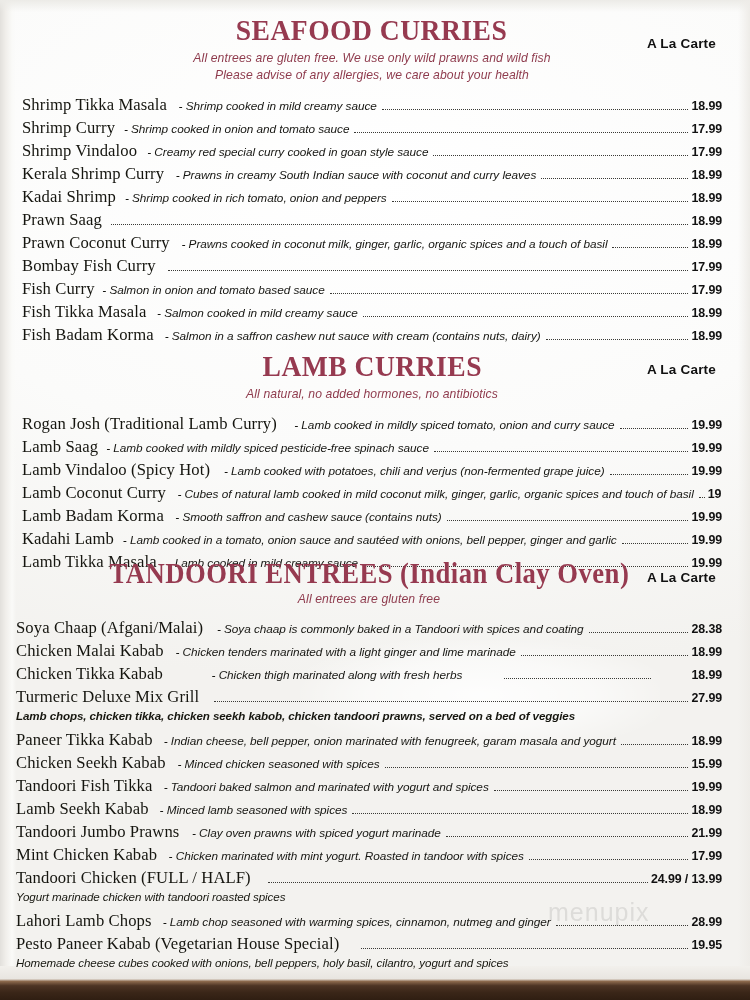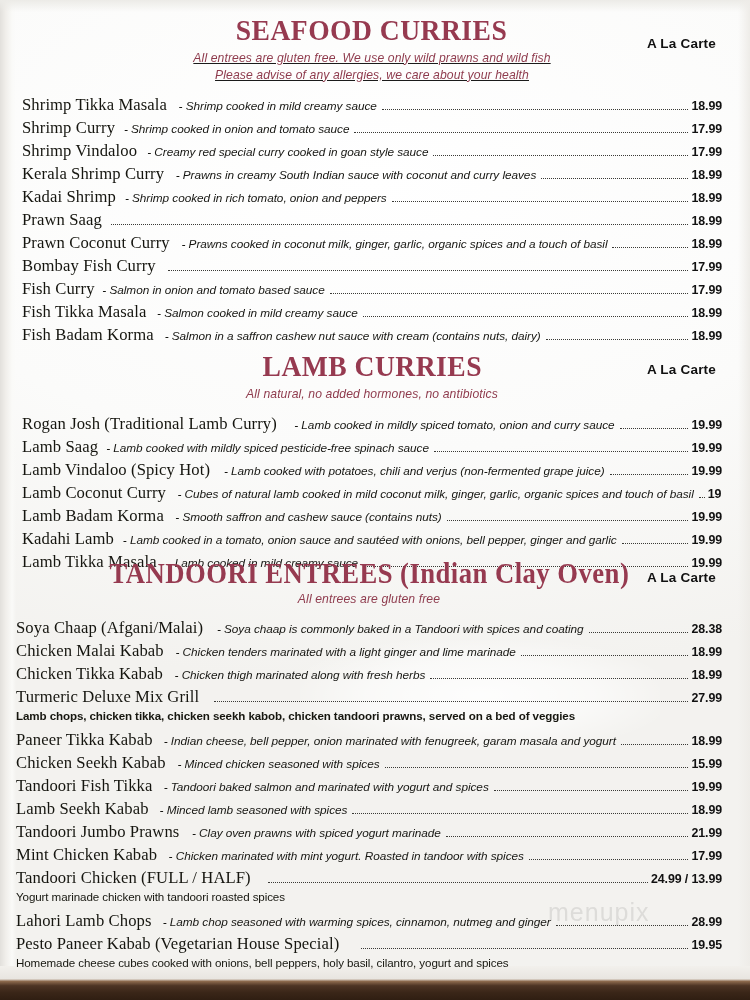--- a/index.html
+++ b/index.html
@@ -148,40 +148,41 @@
   .price {
     font-family: "Liberation Sans", sans-serif;
     font-size: 12.4px;
     font-weight: 600;
     color: #111111;
     flex: 0 0 auto;
     letter-spacing: -0.1px;
   }
   .subdesc {
     font-family: "Liberation Sans", sans-serif;
+    font-style: italic;
     font-weight: bold;
     font-size: 11.6px;
     color: #16160f;
     letter-spacing: -0.1px;
   }
   .subdesc.light { font-weight: normal; }
 </style>
 </head>
 <body>
 
 <div id="page">
 
   <div id="paper-left-edge"></div>
   <div id="paper-top-edge"></div>
   <div id="paper-right-edge"></div>
 
   <div class="content" id="content">
       <div class="section" style="position: absolute; left: 22px; right: 28px; top: 14px;">
         <div class="section-head"><div class="section-title t-seafood">SEAFOOD CURRIES</div><div class="alacarte" style="top: 22px;">A La Carte</div></div>
-        <div style="margin-top: 4px; text-decoration: underline;">
+        <div style="margin-top: 4px;">
           <div class="section-note">All entrees are gluten free. We use only wild prawns and wild fish</div>
           <div class="section-note">Please advise of any allergies, we care about your health</div>
         </div>
         <div style="margin-top: 10px;">
           <div class="item" style="height: 23px;">
             <span class="item-name">Shrimp Tikka Masala</span>
             <span class="item-desc">- Shrimp cooked in mild creamy sauce</span>
             <span class="dots"></span>
             <span class="price">18.99</span>
           </div>
@@ -306,21 +307,21 @@
             <span class="item-desc">- Soya chaap is commonly baked in a Tandoori with spices and coating</span>
             <span class="dots"></span>
             <span class="price">28.38</span>
           </div>
           <div class="item" style="height: 23px;">
             <span class="item-name">Chicken Malai Kabab</span>
             <span class="item-desc">- Chicken tenders marinated with a light ginger and lime marinade</span>
             <span class="dots"></span>
             <span class="price">18.99</span>
           </div>
-          <div class="item" style="height: 23px;">
+          <div class="item" style="height: 23px; gap: 37px;">
             <span class="item-name">Chicken Tikka Kabab</span>
             <span class="item-desc">- Chicken thigh marinated along with fresh herbs</span>
             <span class="dots"></span>
             <span class="price">18.99</span>
           </div>
           <div class="item" style="height: 23px;">
             <span class="item-name">Turmeric Deluxe Mix Grill</span>
             <span class="dots"></span>
             <span class="price">27.99</span>
           </div>

